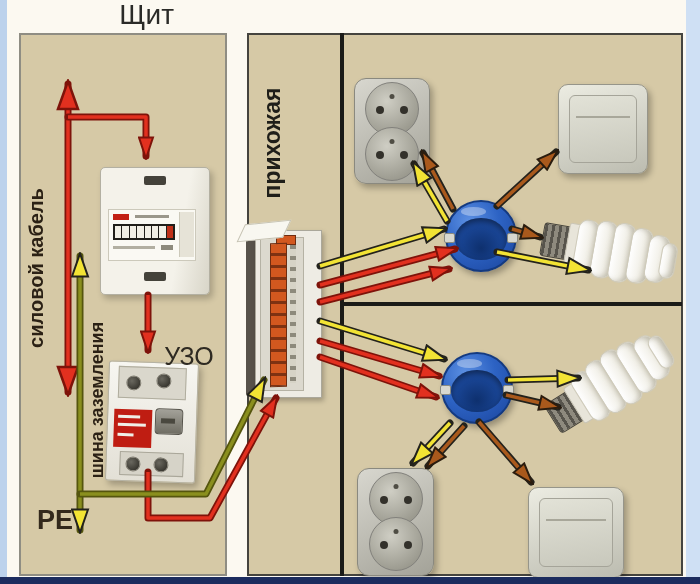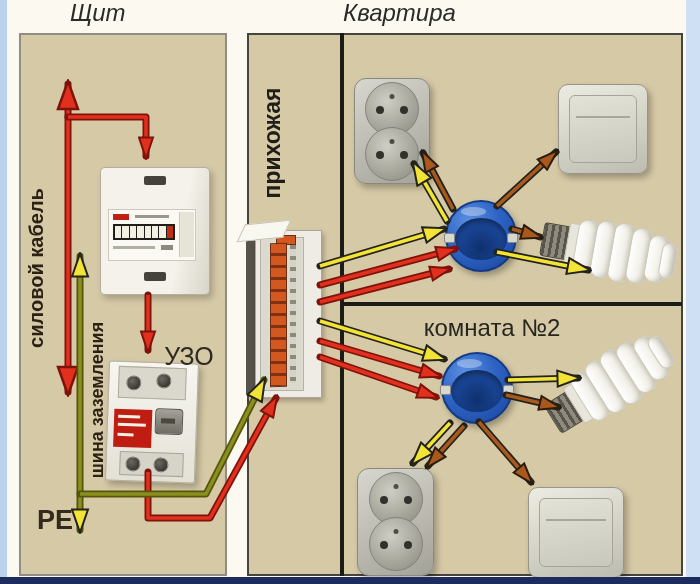--- a/index.html
+++ b/index.html
@@ -18,21 +18,21 @@
   .margin-right{left:686px;top:0;width:14px;height:584px;background:var(--margin-blue-right);}
   .footer-bar{left:0;top:577px;width:700px;height:7px;background:var(--footer-navy);z-index:9;}
   
   .panel{background:var(--panel-bg);box-sizing:border-box;z-index:1;}
   .panel-shield{left:19px;top:33px;width:208px;height:543px;border:2px solid var(--border-gray);}
   .panel-apartment{left:247px;top:33px;width:436px;height:543px;border:2px solid var(--border-dark);}
   .v-divider{left:340px;top:33px;width:4px;height:543px;background:var(--divider);z-index:2;}
   .h-divider{left:342px;top:302px;width:340px;height:4px;background:var(--divider);z-index:2;}
   
   .lbl{z-index:6;color:#2b2b28;white-space:nowrap;}
-  .title{font-size:24px;font-weight:500;text-align:left;font-style:italic;}
+  .title{font-size:28px;font-weight:500;text-align:right;}
   .t-shield{left:70px;top:-1px;width:104px;}
   .t-apartment{left:343px;top:-1px;width:140px;}
   .room-lbl{font-size:24px;font-weight:500;text-align:center;color:#26261f;}
   .r1{left:392px;top:41px;width:200px;}
   .r2{left:392px;top:314px;width:200px;}
   .vert{transform:translate(-50%,-50%) rotate(-90deg);transform-origin:center;font-weight:700;color:#2b2115;}
   .l-hall{left:272px;top:143px;font-size:23px;font-weight:600;color:#1f1e19;}
   .l-cable{left:36px;top:268px;font-size:20px;}
   .l-ground{left:97px;top:400px;font-size:18px;}
   .l-rcd{left:160px;top:342px;width:58px;font-size:25px;font-weight:500;color:var(--text-dark);text-align:center;}
@@ -355,22 +355,20 @@
       <path class="w-out" d="M464,426 L428,466"></path>
       <path class="w-brown" d="M464,426 L428,466" marker-end="url(#mBrown)"></path>
     </g>
     <g>
       <path class="w-out" d="M479,422 L531,482"></path>
       <path class="w-brown" d="M479,422 L531,482" marker-end="url(#mBrown)"></path>
     </g>
   </svg>
 
   <div class="abs lbl title t-shield">Щит</div>
-  <div class="abs lbl title t-apartment">Квартира</div>
-  <div class="abs lbl room-lbl r2">комната №2</div>
   <div class="abs lbl vert l-hall">прихожая</div>
   <div class="abs lbl vert l-cable">силовой кабель</div>
   <div class="abs lbl vert l-ground">шина заземления</div>
   <div class="abs lbl l-rcd">УЗО</div>
   <div class="abs lbl l-pe">PE</div>
 
   <div class="abs footer-bar"></div>
 </div>
 
 </body></html>

